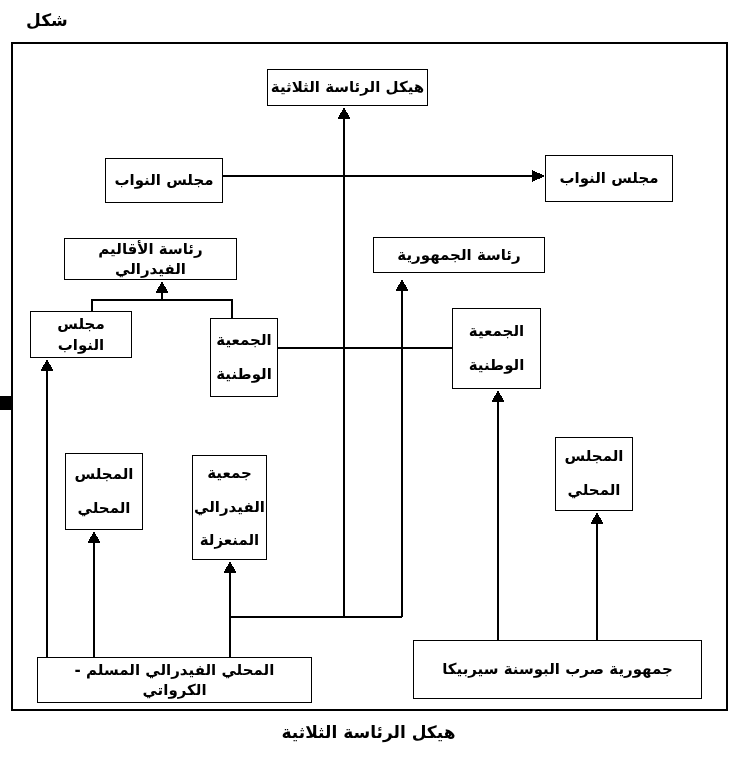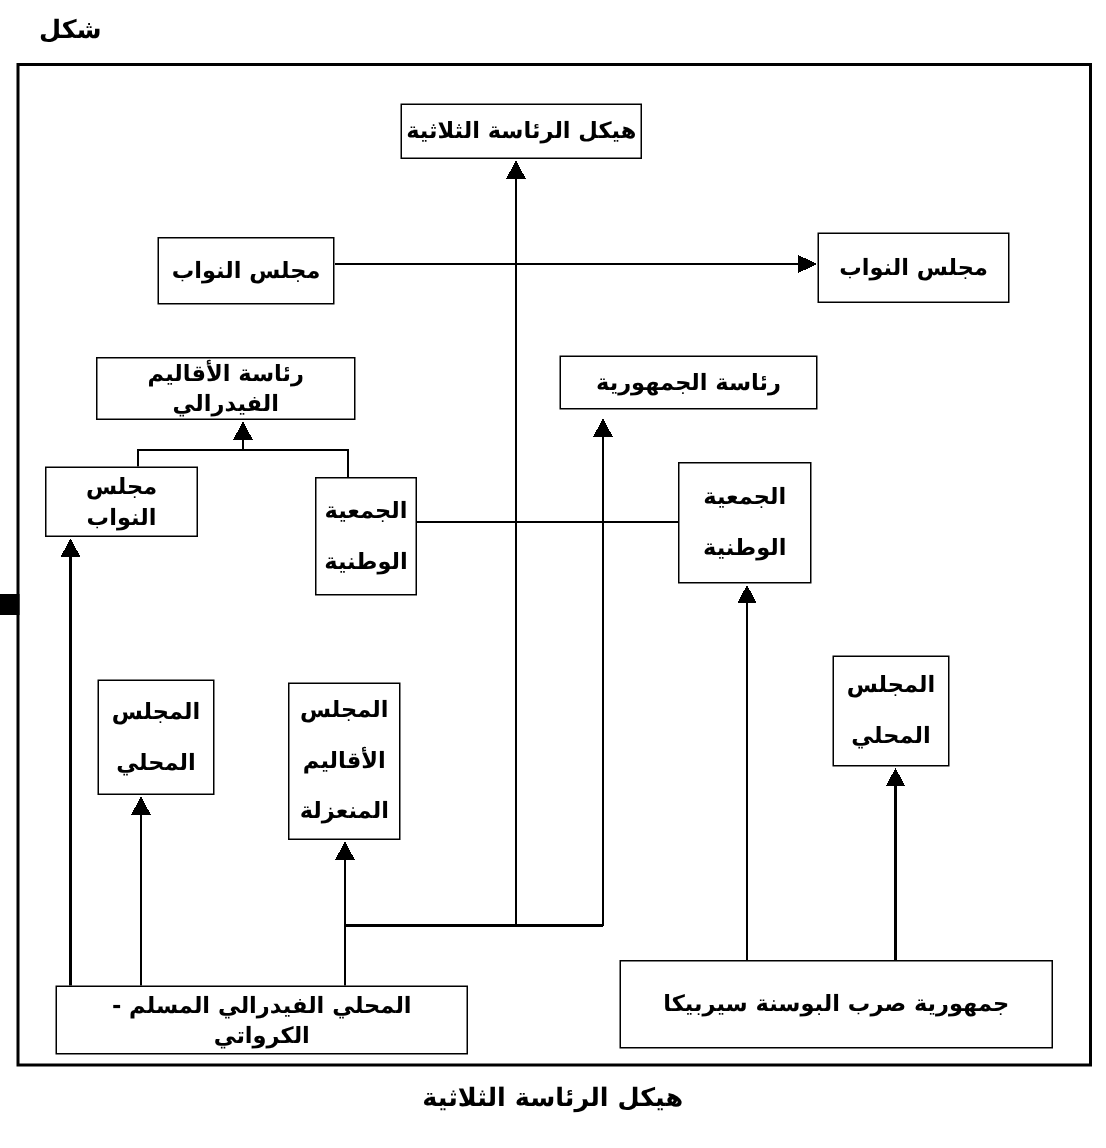--- a/index.html
+++ b/index.html
@@ -109,21 +109,21 @@
   <div class="node" style="left:373px;top:237px;width:172px;height:36px;">رئاسة الجمهورية</div>
 
   <div class="node" style="left:30px;top:311px;width:102px;height:47px;">مجلس النواب</div>
 
   <div class="node tall" style="left:210px;top:318px;width:68px;height:79px;">الجمعية الوطنية</div>
 
   <div class="node tall" style="left:452px;top:308px;width:89px;height:81px;">الجمعية الوطنية</div>
 
   <div class="node tall" style="left:65px;top:453px;width:78px;height:77px;">المجلس المحلي</div>
 
-  <div class="node tall" style="left:192px;top:455px;width:75px;height:105px;">المجلس الأقاليم المنعزلة</div>
+  <div class="node tall" style="left:192px;top:455px;width:75px;height:105px;">جمعية الفيدرالي المنعزلة</div>
 
   <div class="node tall" style="left:555px;top:437px;width:78px;height:74px;">المجلس المحلي</div>
 
   <div class="node" style="left:37px;top:657px;width:275px;height:46px;">المحلي الفيدرالي المسلم - الكرواتي</div>
 
   <div class="node" style="left:413px;top:640px;width:289px;height:59px;">جمهورية صرب البوسنة سيربيكا</div>
 
   <div class="caption">هيكل الرئاسة الثلاثية</div>
 
 </div>

